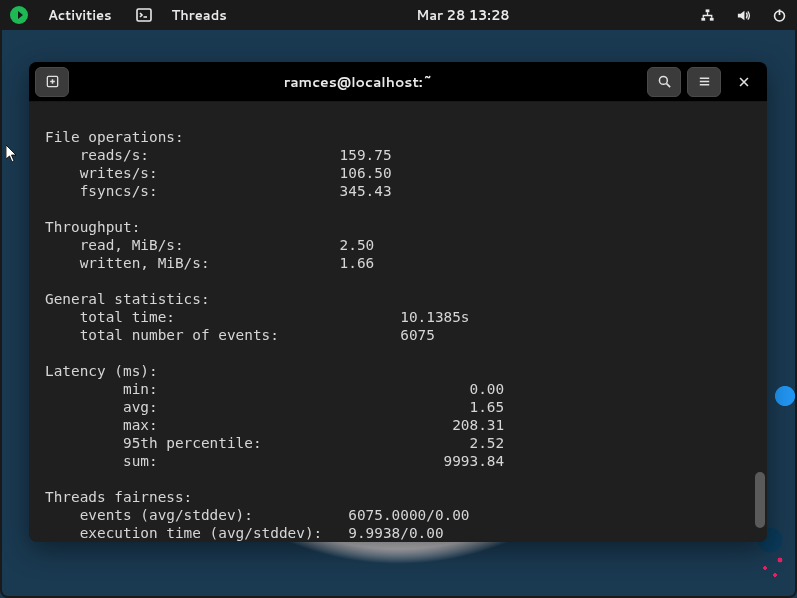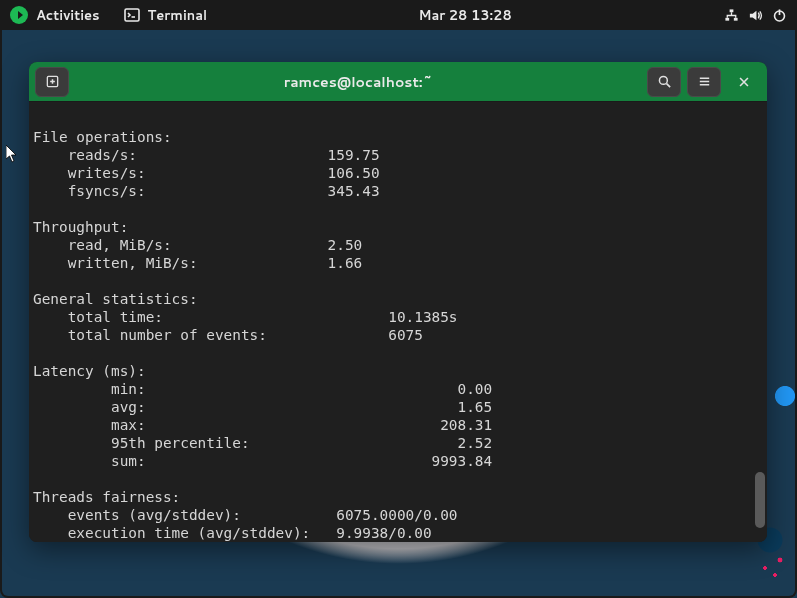--- a/index.html
+++ b/index.html
@@ -25,21 +25,21 @@
       align-items: center;
       color: #eaeaea;
       font-size: 13px;
       font-weight: 600;
       padding: 0 10px;
       gap: 24px;
       position: relative;
       z-index: 10;
     }
     .topbar .spacer { flex: 1; }
-    .topbar .group { display: flex; align-items: center; gap: 8px; }
+    .topbar .group { display: flex; align-items: center; gap: 20px; }
     .topbar .icon { width: 16px; height: 16px; display: inline-flex; align-items: center; justify-content: center; }
     .topbar svg { fill: #eaeaea; }
 
     .logo-badge {
       width: 18px; height: 18px; border-radius: 50%;
       background: #1db954;
       display: inline-flex; align-items: center; justify-content: center;
     }
     .logo-badge::after {
       content: ""; width: 0; height: 0;
@@ -64,21 +64,21 @@
       left: 29px; top: 62px;
       width: 738px; height: 480px;
       background: #1f1f1f;
       border-radius: 8px;
       box-shadow: 0 8px 28px rgba(0,0,0,.45);
       display: flex; flex-direction: column;
       overflow: hidden;
     }
     .titlebar {
       height: 40px;
-      background: #15803d;
+      background: #000000;
       display: flex; align-items: center;
       padding: 0 6px;
       gap: 6px;
       border-bottom: 1px solid #1a1a1a;
     }
     .tb-btn {
       width: 34px; height: 30px;
       border-radius: 6px;
       display: inline-flex; align-items: center; justify-content: center;
       background: #3b3b3b;
@@ -96,20 +96,21 @@
       flex: 1;
       background: #1f1f1f;
       color: #d6d6d6;
       font-family: "DejaVu Sans Mono", Menlo, Consolas, monospace;
       font-size: 14.4px;
       line-height: 18px;
       padding: 8px 4px 8px 4px;
       white-space: pre;
       overflow: hidden;
       position: relative;
+      margin-left: 12px;
     }
 
     .scrollbar {
       position: absolute;
       right: 2px;
       top: 370px;
       width: 10px;
       height: 56px;
       background: #5a5a5a;
       border-radius: 5px;
@@ -132,21 +133,21 @@
     <span>Activities</span>
   </div>
   <div class="group">
     <span class="icon">
       <svg viewBox="0 0 16 16" width="16" height="16">
           <rect x="1" y="2" width="14" height="12" rx="1.5" fill="none" stroke="#eaeaea" stroke-width="1.6"></rect>
           <path d="M4 6 L6 8 L4 10" fill="none" stroke="#eaeaea" stroke-width="1.6"></path>
           <path d="M7.5 10 L11 10" stroke="#eaeaea" stroke-width="1.6"></path>
         </svg>
     </span>
-    <span>Terminal</span>
+    <span>Threads</span>
   </div>
   <div class="spacer"></div>
   <div>
     <span>Mar 28  13:28</span>
   </div>
   <div class="spacer"></div>
   <div class="group">
     <span class="icon">
       <svg viewBox="0 0 16 16" width="15" height="15">
           <rect x="6" y="1.5" width="4" height="3" fill="#eaeaea"></rect>

